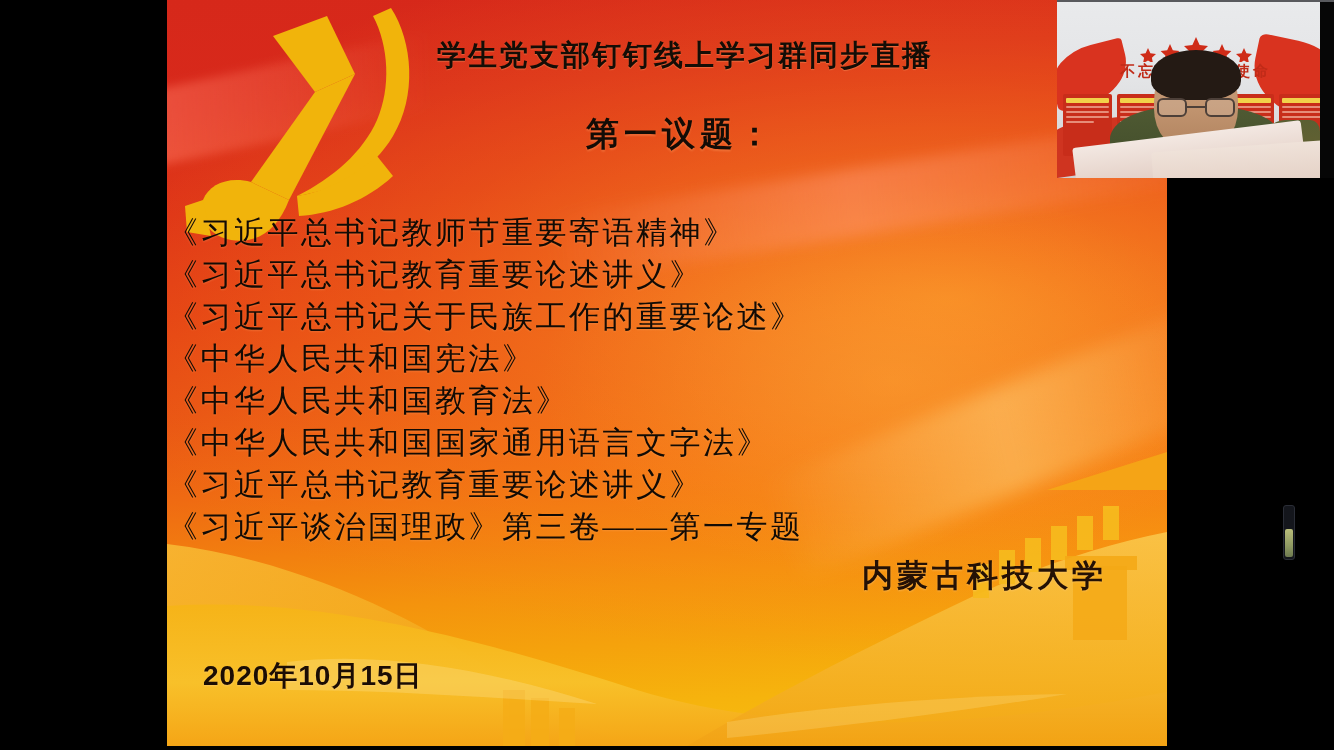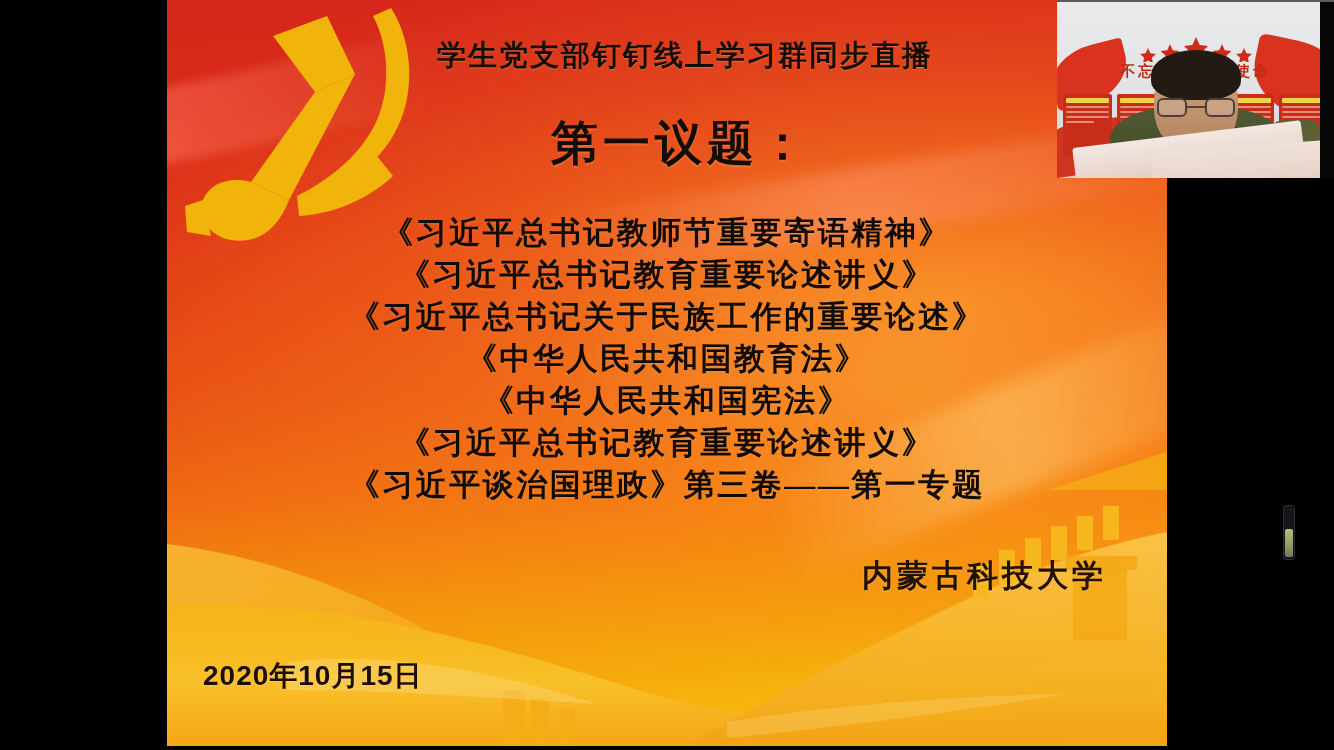--- a/index.html
+++ b/index.html
@@ -149,38 +149,37 @@
     padding-left: 36px;
     box-sizing: border-box;
   }
 
   .slide-heading {
     position: absolute;
     left: 0;
     top: 112px;
     width: 100%;
     text-align: center;
-    font-size: 47px;
+    font-size: 33px;
     font-weight: 700;
     letter-spacing: 5px;
     color: #130c06;
     font-family: Liberation Mono, monospace;
     text-shadow: 0 2px 2px rgba(255,170,110,0.30);
     padding-left: 28px;
     box-sizing: border-box;
   }
 
   .doc-list {
     position: absolute;
     left: 0;
     top: 212px;
     width: 100%;
-    text-align: center;
     color: #120b05;
-    font-weight: 700;
+    font-weight: 400;
     font-family: "Liberation Serif", "DejaVu Serif", serif;
     text-shadow: 0 1px 2px rgba(255,180,120,0.28);
   }
   .doc-list .doc-line {
     font-size: 31px;
     line-height: 42px;
     letter-spacing: 2.5px;
     white-space: nowrap;
   }
 
@@ -474,22 +473,23 @@
     </div>
 
     <div class="slide-title">学生党支部钉钉线上学习群同步直播</div>
 
     <div class="slide-heading">第一议题：</div>
 
     <div class="doc-list">
       <div class="doc-line">《习近平总书记教师节重要寄语精神》</div>
       <div class="doc-line">《习近平总书记教育重要论述讲义》</div>
       <div class="doc-line">《习近平总书记关于民族工作的重要论述》</div>
+      <div class="doc-line">《中华人民共和国宪法》</div>
       <div class="doc-line">《中华人民共和国教育法》</div>
-      <div class="doc-line">《中华人民共和国宪法》</div>
+      <div class="doc-line">《中华人民共和国国家通用语言文字法》</div>
       <div class="doc-line">《习近平总书记教育重要论述讲义》</div>
       <div class="doc-line">《习近平谈治国理政》第三卷——第一专题</div>
     </div>
 
     <div class="wall-layer">
       <svg viewBox="0 0 1000 300" preserveAspectRatio="none" xmlns="http://www.w3.org/2000/svg">
         <defs>
           <linearGradient id="gw1" x1="0" y1="0" x2="0" y2="1">
             <stop offset="0%" stop-color="#f6b417" stop-opacity="0.92"></stop>
             <stop offset="55%" stop-color="#f8c12a" stop-opacity="0.95"></stop>

